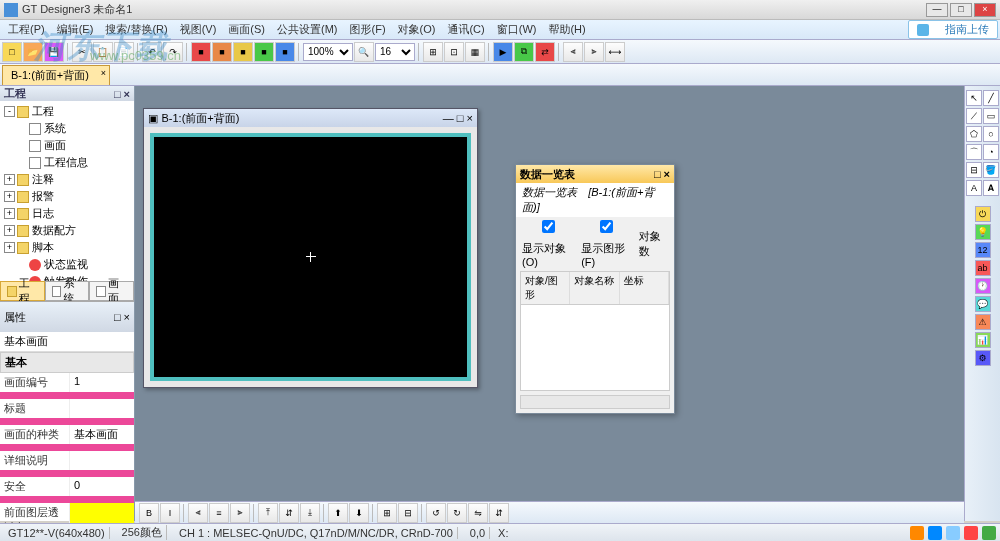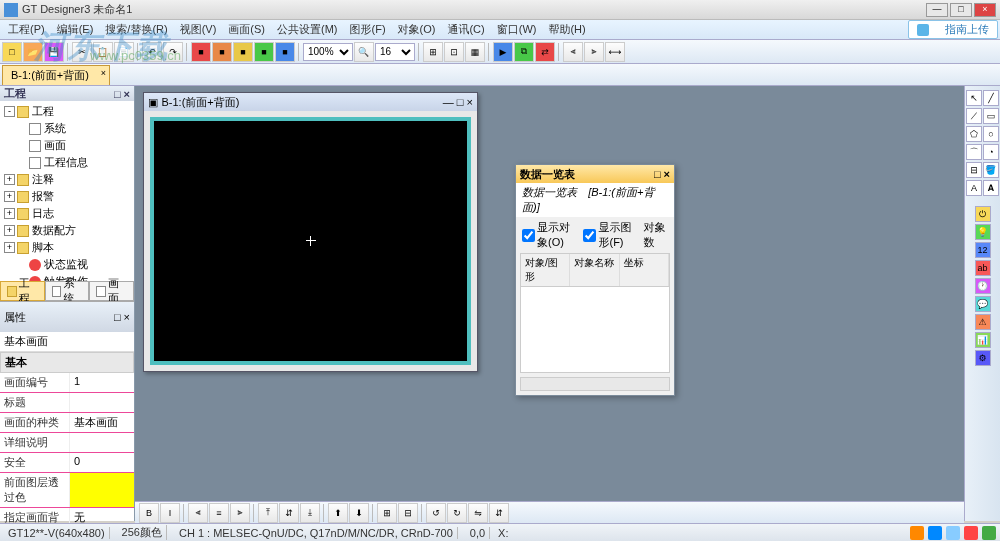--- a/index.html
+++ b/index.html
@@ -49,44 +49,44 @@
 .lp-tabs { height: 20px; background: linear-gradient(#e8e8e8, #d0d0d0); display: flex; }
 .lp-tab { padding: 2px 6px; border: 1px solid #aaa; background: #f4f4f4; cursor: pointer; display: flex; align-items: center; gap: 2px; }
 .lp-tab.active { background: #ffe8a8; border-color: #d8a838; }
 .lp-tab .tico { width: 11px; height: 11px; }
 
 .props { flex: 1; display: flex; flex-direction: column; border-top: 1px solid #aaa; }
 .props-title { height: 30px; background: linear-gradient(#e8f0f8, #d0d8e4); padding: 0 4px; display: flex; justify-content: space-between; align-items: center; }
 .props-obj { padding: 2px 4px; background: #fff; border-bottom: 1px solid #ddd; }
 .props-grid { flex: 1; overflow: auto; }
 .props-cat { background: #e8e8e8; font-weight: bold; padding: 2px 4px; border: 1px solid #ccc; }
-.props-row { display: flex; border-bottom: 1px solid #ec4899; }
+.props-row { display: flex; border-bottom: 7px solid #ec4899; }
 .props-row .pk { width: 70px; padding: 2px 4px; border-right: 1px solid #eee; color: #333; }
 .props-row .pv { flex: 1; padding: 2px 4px; }
 .props-row .pv.yellow { background: #ffff00; }
 
 
 .center { flex: 1; background: #7a8a9a; position: relative; }
-.canvas-win { position: absolute; left: 8px; top: 6px; width: 335px; height: 280px; background: #e8e8e8; border: 1px solid #556; box-shadow: 2px 2px 4px rgba(0,0,0,.3); }
+.canvas-win { position: absolute; left: 8px; top: 22px; width: 335px; height: 280px; background: #e8e8e8; border: 1px solid #556; box-shadow: 2px 2px 4px rgba(0,0,0,.3); }
 .cw-title { height: 18px; background: linear-gradient(#dde8f8, #c8d4e8); display: flex; align-items: center; padding: 0 4px; justify-content: space-between; }
 .cw-title .wbtns .wbtn { width: 18px; height: 12px; }
 .canvas-body { margin: 6px; height: calc(100% - 30px); background: #4fbfbf; padding: 4px; }
 .canvas-inner { width: 100%; height: 100%; background: #000; position: relative; background-image: radial-gradient(#2a4a5a 0.5px, transparent 0.5px); background-size: 8px 8px; }
 .canvas-cross { position: absolute; left: 50%; top: 50%; width: 10px; height: 10px; transform: translate(-50%, -50%); }
 .canvas-cross::before, .canvas-cross::after { content: ''; position: absolute; background: #fff; }
 .canvas-cross::before { left: 4px; top: 0; width: 1px; height: 10px; }
 .canvas-cross::after { left: 0; top: 4px; width: 10px; height: 1px; }
 
 
 .dlg { position: absolute; left: 380px; top: 78px; width: 160px; background: #f0f0f0; border: 1px solid #7a8a9a; box-shadow: 2px 2px 6px rgba(0,0,0,.3); }
 .dlg-title { height: 18px; background: linear-gradient(#ffe8a8, #f8c858); display: flex; align-items: center; justify-content: space-between; padding: 0 4px; font-weight: bold; }
 .dlg-title .dx { display: flex; gap: 3px; }
 .dlg-sub { padding: 2px 6px; background: #fff; font-size: 10px; font-style: italic; }
 .dlg-opts { padding: 3px 6px; display: flex; gap: 6px; font-size: 10px; align-items: center; }
-.dlg-opts label { display: flex; align-items: center; gap: 2px; }
+.dlg-opts label { display: flex; align-items: center; gap: 8px; flex-direction: column; }
 .dlg-table { background: #fff; margin: 0 4px; border: 1px solid #ccc; height: 120px; }
 .dlg-th { display: flex; background: #f0f0f0; border-bottom: 1px solid #ccc; }
 .dlg-th div { flex: 1; padding: 2px 4px; border-right: 1px solid #ddd; font-size: 10px; }
 .dlg-scroll { height: 14px; margin: 4px; background: #e8e8e8; border: 1px solid #ccc; }
 
 
 .rightbox { width: 36px; background: linear-gradient(90deg, #e8f0f8, #d8e4f0); border-left: 1px solid #aac; display: flex; flex-direction: column; align-items: center; padding: 4px 0; gap: 2px; }
 .rtool { width: 16px; height: 16px; border: 1px solid #aac; background: #fff; cursor: pointer; display: flex; align-items: center; justify-content: center; font-size: 9px; }
 .rtool-row { display: flex; gap: 1px; }
 

